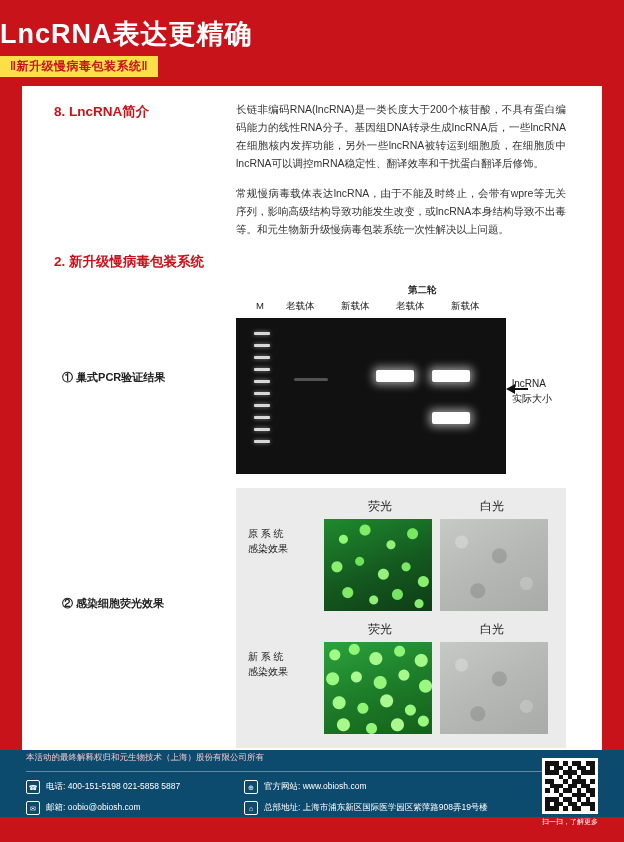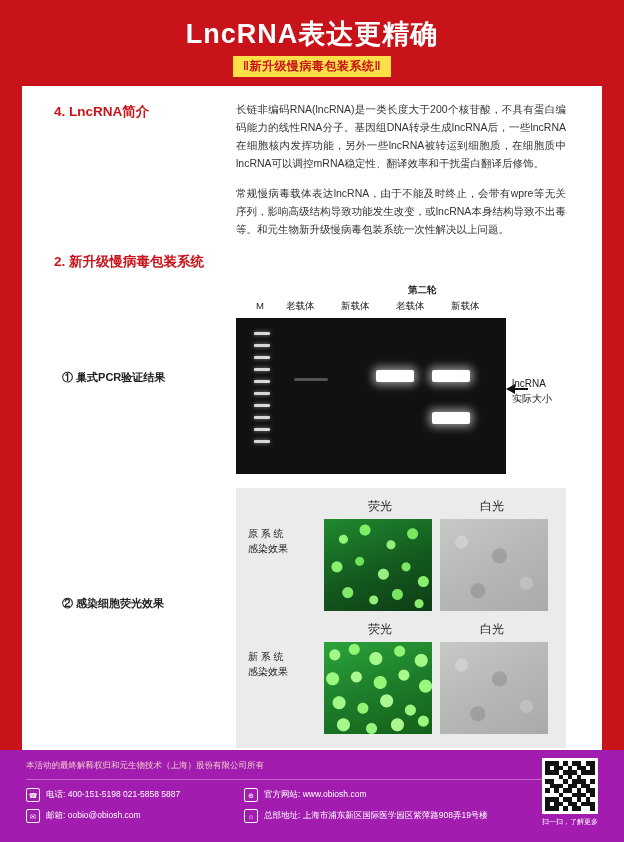--- a/index.html
+++ b/index.html
@@ -20,21 +20,20 @@
     background: #c8131b;
     box-sizing: border-box;
   }
   
   .header {
     position: absolute;
     top: 0; left: 0;
     width: 624px;
     height: 86px;
     background: #c8131b;
-    text-align: center;
   }
   .header-title {
     margin: 0;
     padding-top: 18px;
     color: #ffffff;
     font-size: 27px;
     font-weight: bold;
     letter-spacing: 1px;
     line-height: 32px;
   }
@@ -286,25 +285,25 @@
     margin-left: 32px;
     font-size: 9px;
     color: #777777;
   }
   
   .footer {
     position: absolute;
     left: 0;
     top: 750px;
     width: 624px;
-    height: 92px;
-    background: #a21caf;
+    height: 67px;
+    background: #0c4a6e;
     color: #ffffff;
     box-sizing: border-box;
-    padding: 10px 26px;
+    padding: 2px 26px;
   }
   .footer-copy {
     font-size: 8.5px;
     color: #f2c9cb;
     margin-bottom: 7px;
   }
   .footer-divider {
     height: 1px;
     background: rgba(255,255,255,0.35);
     margin-bottom: 8px;
@@ -370,21 +369,21 @@
 <div class="page">
 
   <div class="header">
     <h1 class="header-title">LncRNA表达更精确</h1>
     <div class="header-sub">‖新升级慢病毒包装系统‖</div>
   </div>
 
   <div class="content">
 
     <div class="sec1">
-      <h2 class="sec-title sec1-title">4. LncRNA简介</h2>
+      <h2 class="sec-title sec1-title">8. LncRNA简介</h2>
       <div class="sec1-body">
         <p class="para">长链非编码RNA(lncRNA)是一类长度大于200个核苷酸，不具有蛋白编码能力的线性RNA分子。基因组DNA转录生成lncRNA后，一些lncRNA在细胞核内发挥功能，另外一些lncRNA被转运到细胞质，在细胞质中lncRNA可以调控mRNA稳定性、翻译效率和干扰蛋白翻译后修饰。</p>
         <p class="para">常规慢病毒载体表达lncRNA，由于不能及时终止，会带有wpre等无关序列，影响高级结构导致功能发生改变，或lncRNA本身结构导致不出毒等。和元生物新升级慢病毒包装系统一次性解决以上问题。</p>
       </div>
     </div>
 
     <h2 class="sec-title sec2-title">2. 新升级慢病毒包装系统</h2>
 
     <div class="figure-block">
       <div class="fig-label" style="top:86px;">① 巢式PCR验证结果</div>

